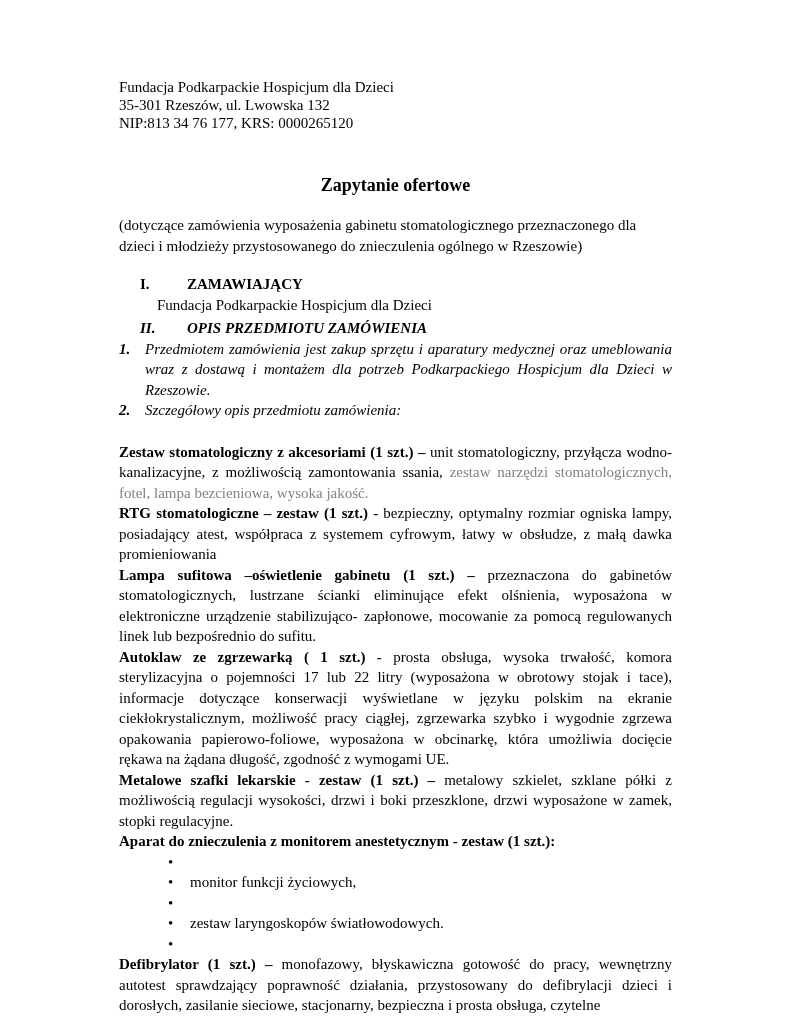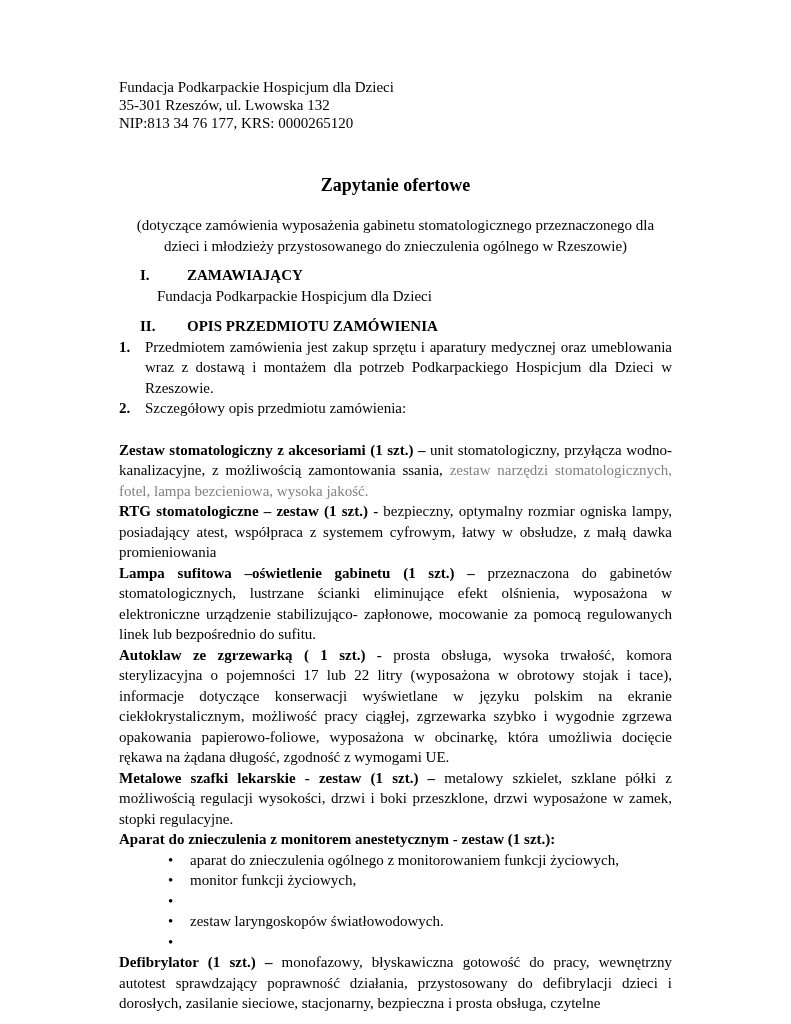--- a/index.html
+++ b/index.html
@@ -20,25 +20,25 @@
   .org-header { line-height: 18px; }
   .doc-title {
     margin: 40px 0 0 0;
     font-size: 18px;
     line-height: 26px;
     font-weight: bold;
     text-align: center;
   }
   .doc-subtitle {
     margin: 17px 0 0 0;
-    text-align: center;
+    text-align: left;
   }
   .section { margin-top: 0; }
-  .section-gap-lg { margin-top: 9px; }
-  .section-gap-md { margin-top: 10px; }
+  .section-gap-lg { margin-top: 18px; }
+  .section-gap-md { margin-top: 3px; font-style: italic; }
   .sec-head { font-weight: bold; padding-left: 21px; }
   .sec-num { display: inline-block; width: 47px; }
   .sec-body { padding-left: 38px; }
   .num-item { display: flex; }
   .num-label { font-weight: bold; width: 26px; flex-shrink: 0; }
   .num-text { flex: 1; text-align: justify; }
   .product-list { margin-top: 21px; }
   .product-para { margin: 0; text-align: justify; }
   .product-para b { font-weight: bold; }
   .gray { color: #828282; }
@@ -88,21 +88,20 @@
   <div class="product-list">
       <p class="product-para"><b>Zestaw stomatologiczny z akcesoriami (1 szt.) – </b>unit stomatologiczny, przyłącza wodno-kanalizacyjne, z możliwością zamontowania ssania, <span class="gray">zestaw narzędzi stomatologicznych, fotel, lampa bezcieniowa, wysoka jakość.</span></p>
       <p class="product-para"><b>RTG stomatologiczne – zestaw (1 szt.) - </b>bezpieczny, optymalny rozmiar ogniska lampy, posiadający atest, współpraca z systemem cyfrowym, łatwy w obsłudze, z małą dawka promieniowania</p>
       <p class="product-para"><b>Lampa sufitowa –oświetlenie gabinetu (1 szt.) – </b>przeznaczona do gabinetów stomatologicznych, lustrzane ścianki eliminujące efekt olśnienia, wyposażona w elektroniczne urządzenie stabilizująco- zapłonowe, mocowanie za pomocą regulowanych linek lub bezpośrednio do sufitu.</p>
       <p class="product-para"><b>Autoklaw ze zgrzewarką ( 1 szt.) - </b>prosta obsługa, wysoka trwałość, komora sterylizacyjna o pojemności 17 lub 22 litry (wyposażona w obrotowy stojak i tace), informacje dotyczące konserwacji wyświetlane w języku polskim na ekranie ciekłokrystalicznym, możliwość pracy ciągłej, zgrzewarka szybko i wygodnie zgrzewa opakowania papierowo-foliowe, wyposażona w obcinarkę, która umożliwia docięcie rękawa na żądana długość, zgodność z wymogami UE.</p>
       <p class="product-para"><b>Metalowe szafki lekarskie - zestaw (1 szt.) – </b>metalowy szkielet, szklane półki z możliwością regulacji wysokości, drzwi i boki przeszklone, drzwi wyposażone w zamek, stopki regulacyjne.</p>
       <p class="product-para"><b>Aparat do znieczulenia z monitorem anestetycznym - zestaw (1 szt.):</b></p>
       <ul class="bullet-list">
         <li class="bullet-item">
           <span class="bullet-dot">•</span>
-          <span class="bullet-text">aparat do znieczulenia ogólnego z monitorowaniem funkcji życiowych,</span>
         </li>
         <li class="bullet-item">
           <span class="bullet-dot">•</span>
           <span class="bullet-text">monitor funkcji życiowych,</span>
         </li>
         <li class="bullet-item">
           <span class="bullet-dot">•</span>
         </li>
         <li class="bullet-item">
           <span class="bullet-dot">•</span>

